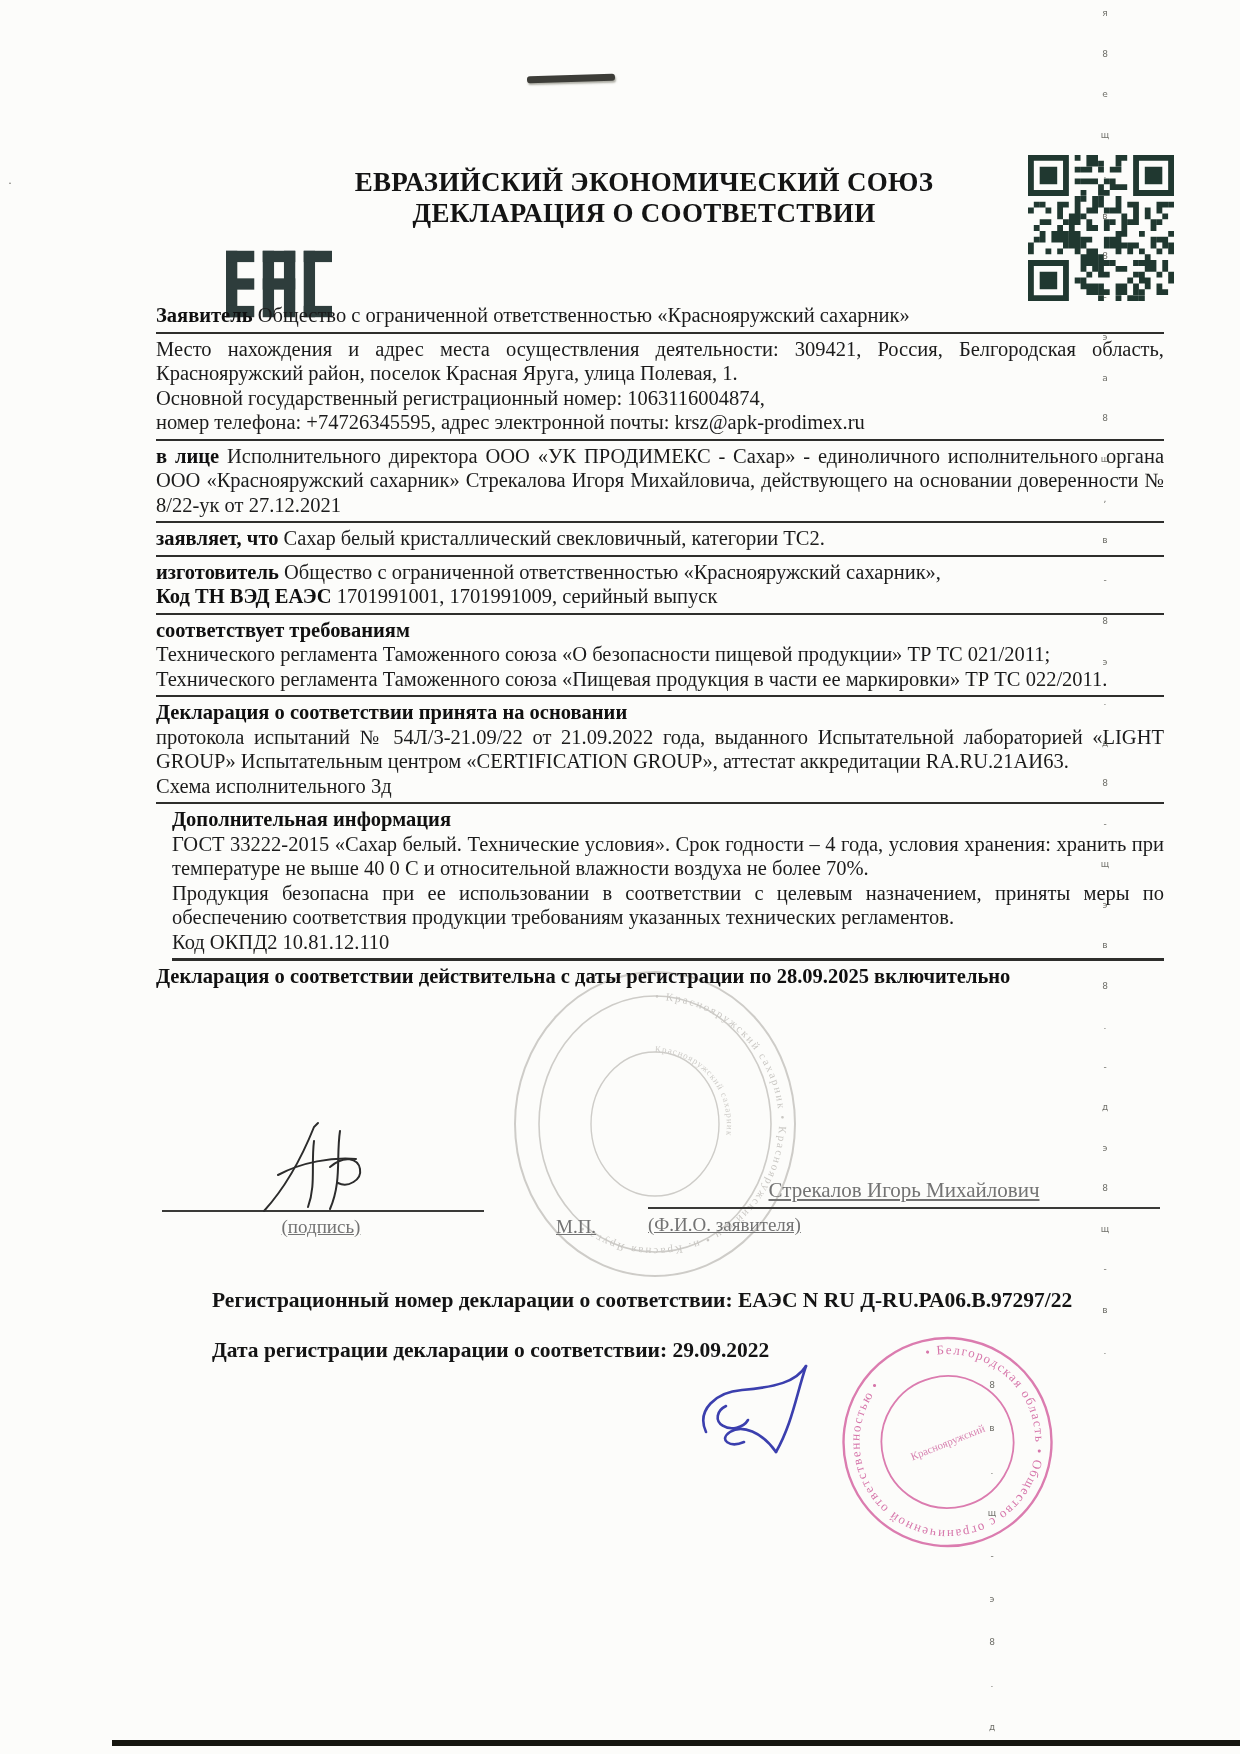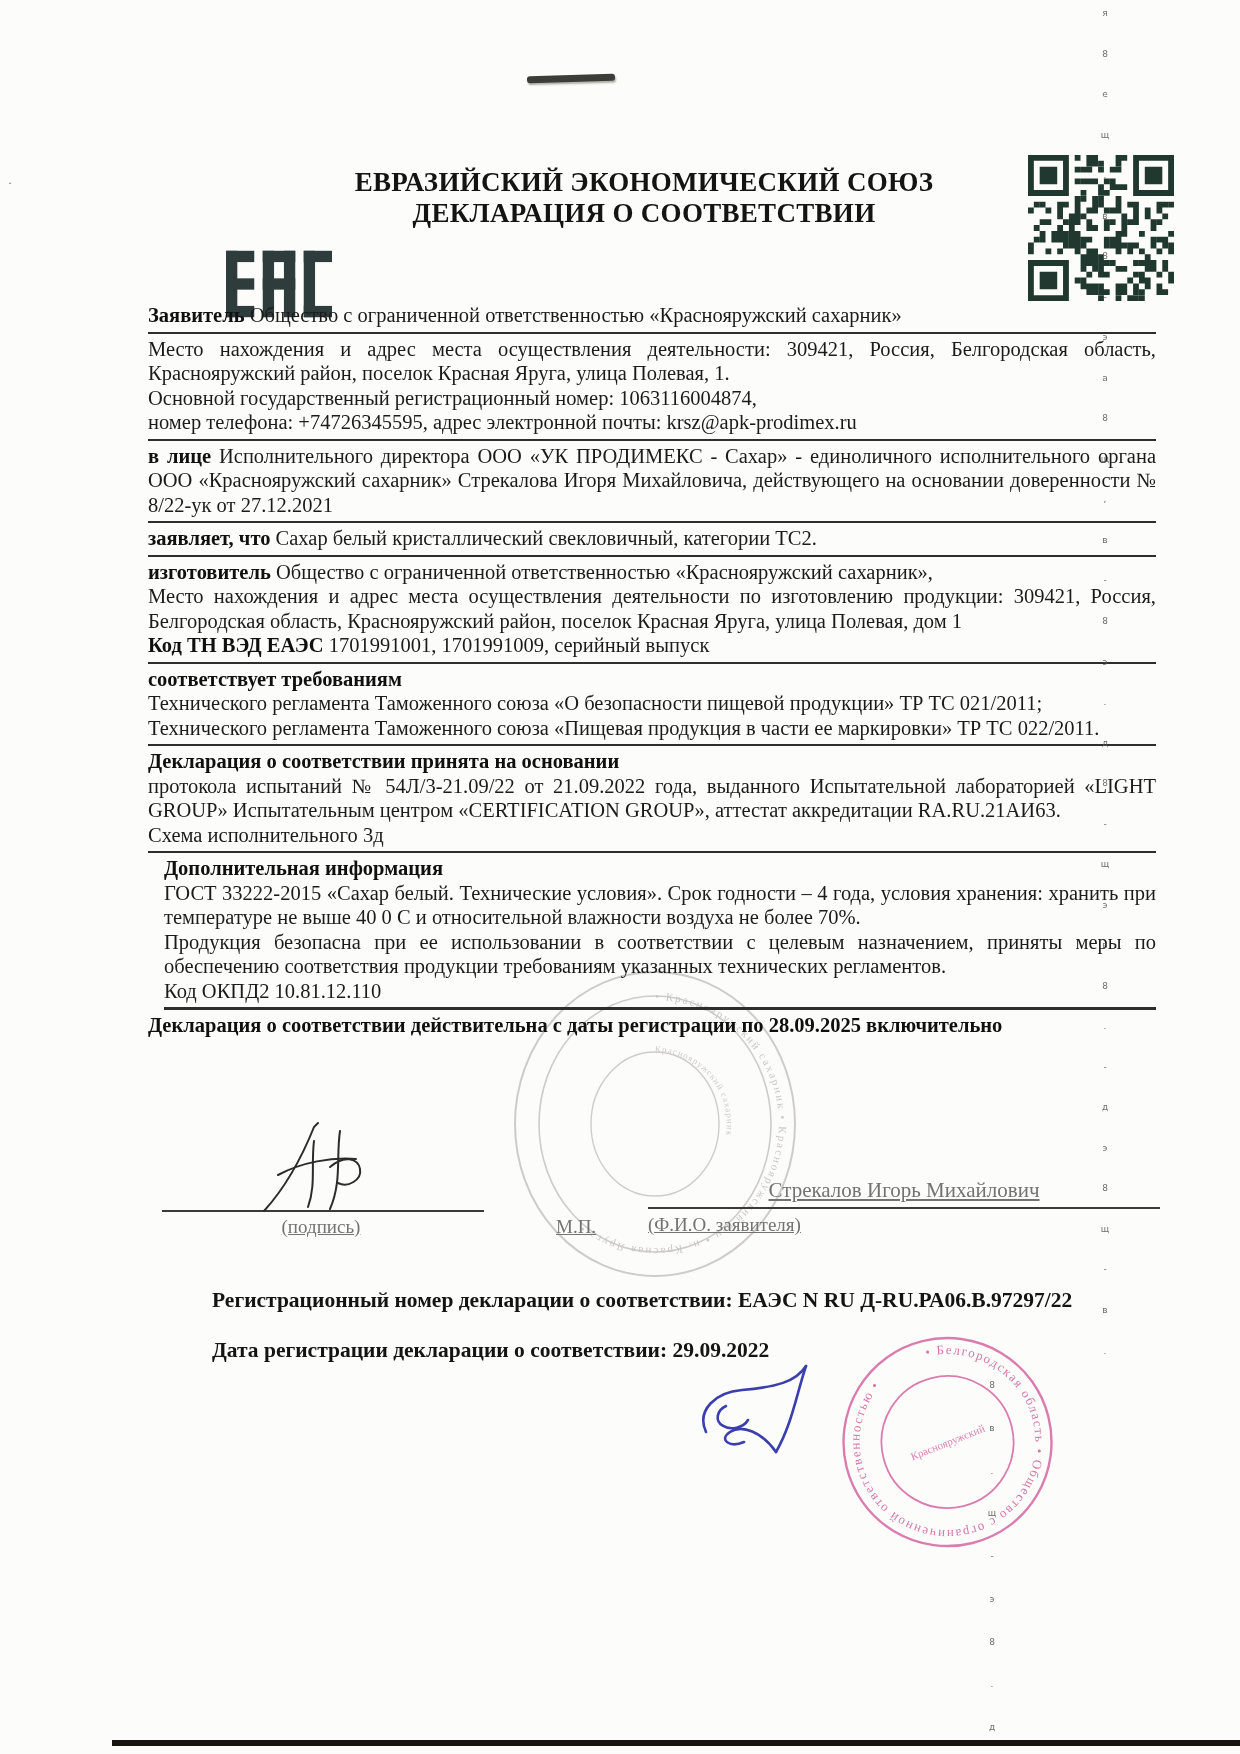--- a/index.html
+++ b/index.html
@@ -6,21 +6,21 @@
   .page{position:relative;width:1240px;height:1754px;background:#fcfcfa;overflow:hidden;
         font-family:"Liberation Serif", serif;color:#1b1b1b;}
   
   .eac-logo{position:absolute;left:226px;top:236px;width:106px;height:96px;}
   .title{position:absolute;left:314px;top:167px;width:660px;text-align:center;
          font-weight:bold;font-size:27px;line-height:31px;letter-spacing:.3px;color:#141414;}
   .qr{position:absolute;left:1028px;top:155px;width:146px;height:146px;}
   .smudge{position:absolute;left:527px;top:75px;width:88px;height:7px;background:#3d3d38;
           transform:rotate(-1.6deg);border-radius:3px;box-shadow:1px 2px 2px rgba(110,110,95,.55);}
   
-  .doc-body{position:absolute;left:148px;top:300px;width:1008px;font-size:20.5px;
+  .doc-body{position:absolute;left:156px;top:300px;width:1008px;font-size:20.5px;
             line-height:24.5px;z-index:2;}
   .sec{border-bottom:2px solid #2e2e2c;padding:3px 0 4px;}
   .sec.thick{border-bottom-width:3px;margin-left:16px;}
   .sec.none{border-bottom:none;}
   .ln{margin:0;text-align:justify;}
   .ln b{font-weight:bold;color:#101010;}
   
   .sigline{position:absolute;height:2px;background:#3a3a38;z-index:3;}
   #sig-left{left:162px;top:1210px;width:322px;}
   #sig-right{left:648px;top:1207px;width:512px;}
@@ -92,21 +92,20 @@
         <p class="ln">номер телефона: +74726345595, адрес электронной почты: krsz@apk-prodimex.ru</p>
       </div>
       <div class="sec">
         <p class="ln"><b>в лице </b>Исполнительного директора ООО «УК ПРОДИМЕКС - Сахар» - единоличного исполнительного органа  ООО «Краснояружский сахарник» Стрекалова Игоря Михайловича, действующего на основании доверенности № 8/22-ук от 27.12.2021</p>
       </div>
       <div class="sec">
         <p class="ln"><b>заявляет, что </b>Сахар белый кристаллический свекловичный, категории ТС2.</p>
       </div>
       <div class="sec">
         <p class="ln"><b>изготовитель </b>Общество с ограниченной ответственностью «Краснояружский сахарник»,</p>
-        <p class="ln">Место нахождения и адрес места осуществления деятельности по изготовлению продукции: 309421, Россия, Белгородская область, Краснояружский район, поселок Красная Яруга, улица Полевая, дом 1</p>
         <p class="ln"><b>Код ТН ВЭД ЕАЭС </b>1701991001, 1701991009, серийный выпуск</p>
       </div>
       <div class="sec">
         <p class="ln"><b>соответствует требованиям</b></p>
         <p class="ln">Технического регламента Таможенного союза «О безопасности пищевой продукции» ТР ТС 021/2011;</p>
         <p class="ln">Технического регламента Таможенного союза «Пищевая продукция в части ее маркировки» ТР ТС 022/2011.</p>
       </div>
       <div class="sec">
         <p class="ln"><b>Декларация о соответствии принята на основании</b></p>
         <p class="ln">протокола испытаний № 54Л/3-21.09/22 от 21.09.2022 года, выданного Испытательной лабораторией «LIGHT GROUP» Испытательным центром «CERTIFICATION GROUP», аттестат аккредитации RA.RU.21АИ63.</p>

